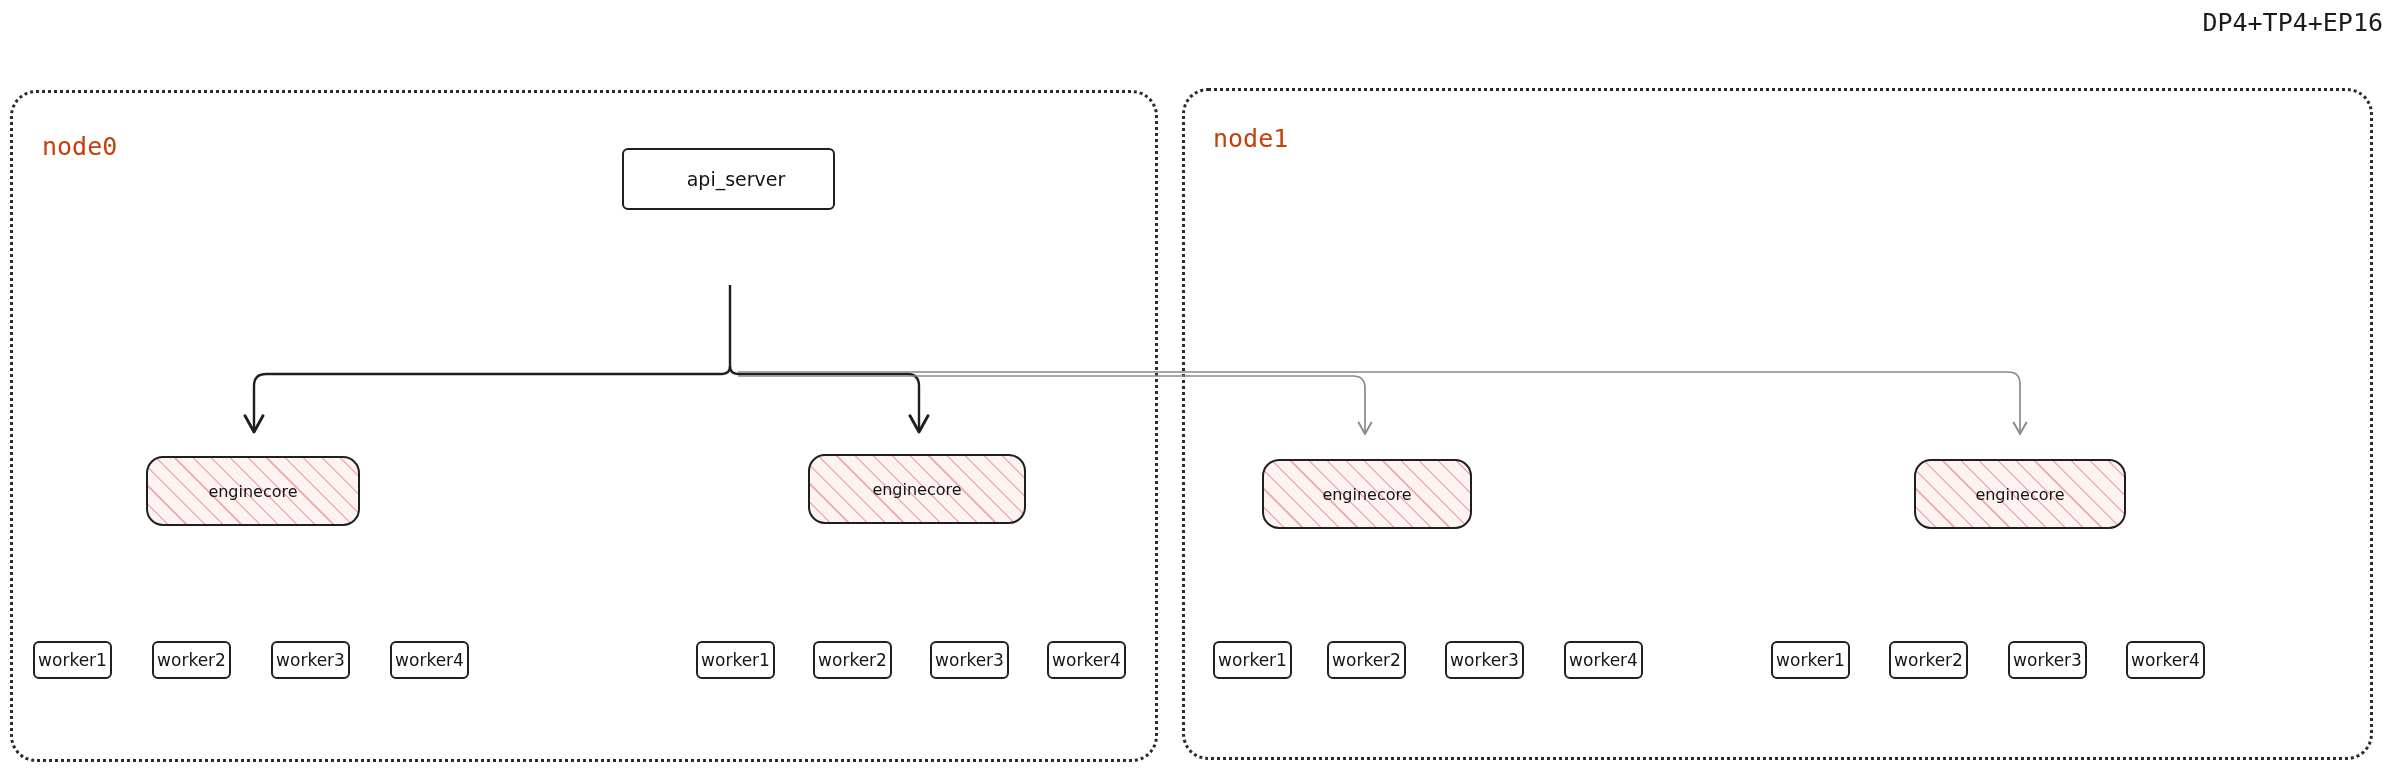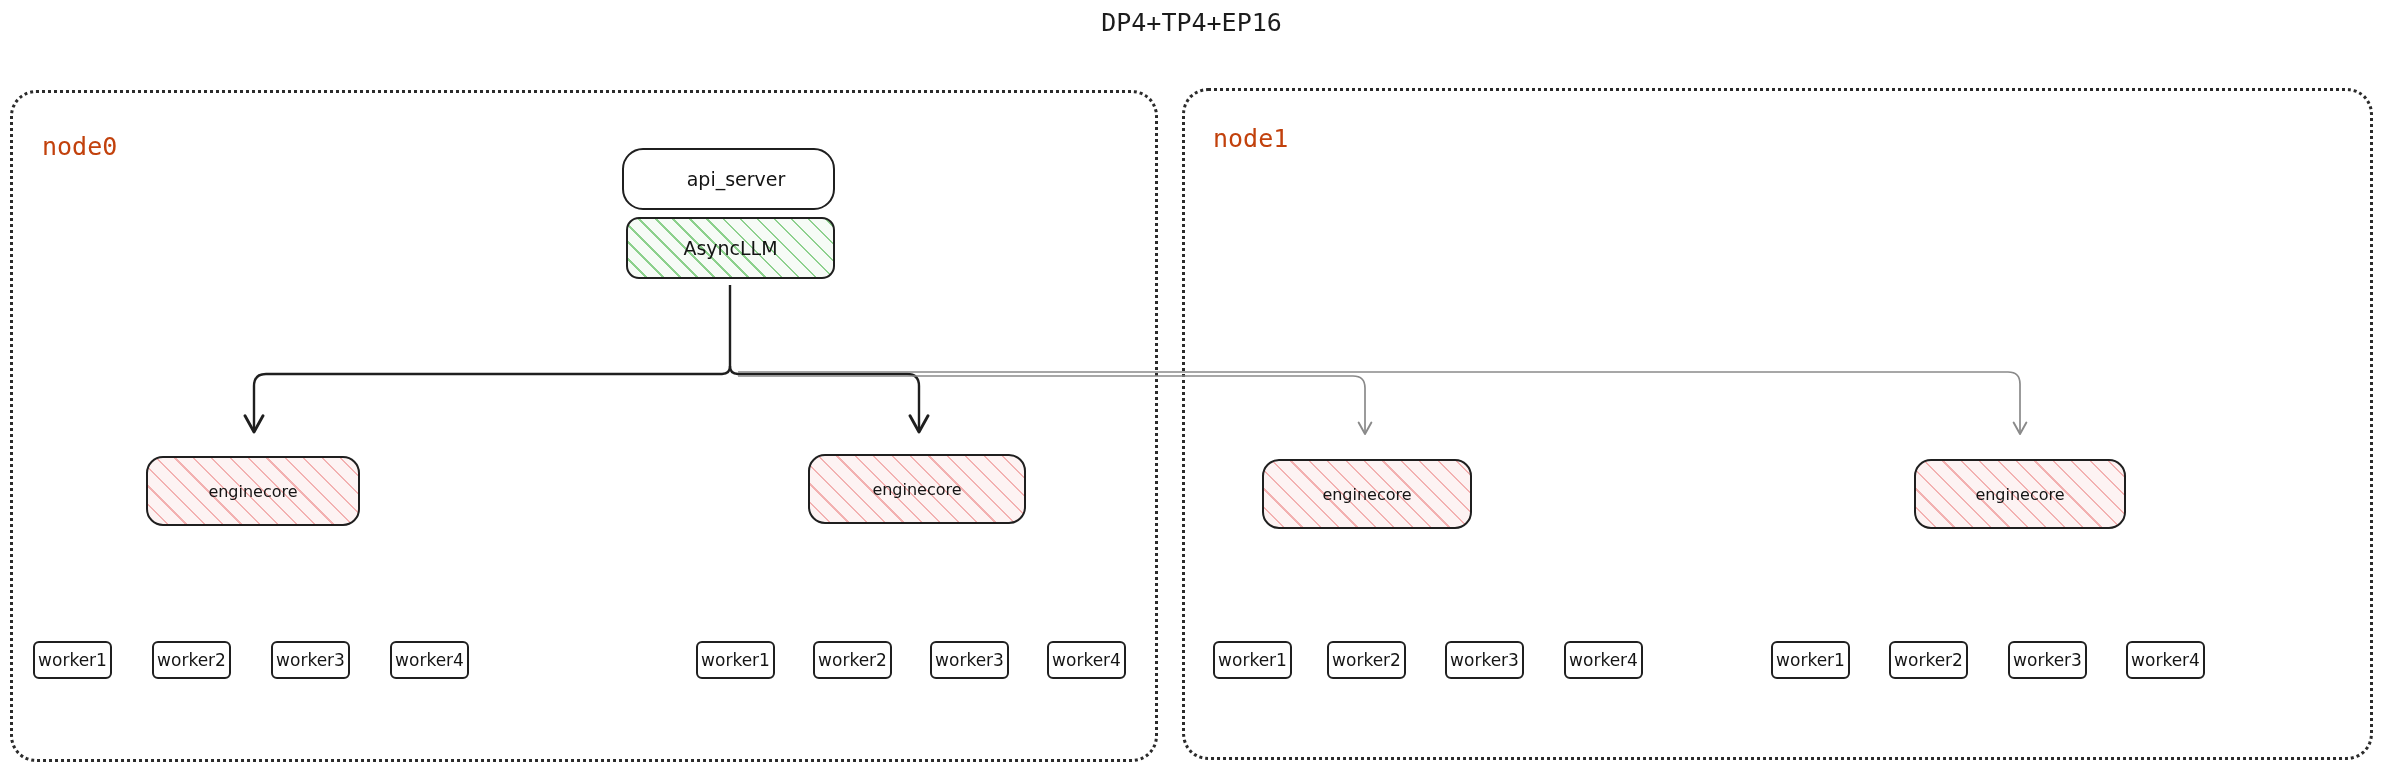--- a/index.html
+++ b/index.html
@@ -15,21 +15,21 @@
     width: 2383px;
     height: 773px;
     background: #ffffff;
     overflow: hidden;
   }
   #diagram-title {
     position: absolute;
     left: 0;
     top: 8px;
     width: 2383px;
-    text-align: center;
+    text-align: right;
     font-family: "DejaVu Sans Mono", monospace;
     font-size: 25px;
     color: #1c1c1c;
     letter-spacing: 0px;
   }
   .node-group {
     position: absolute;
     border: 3px dotted #2b2b2b;
     border-radius: 26px;
     box-sizing: border-box;
@@ -46,21 +46,21 @@
     position: absolute;
     box-sizing: border-box;
     display: flex;
     align-items: center;
     justify-content: center;
     color: #141414;
     background: #ffffff;
     border: 2.2px solid #1f1f1f;
   }
   .box-plain {
-    border-radius: 21px;
+    border-radius: 6px;
     font-size: 19px;
     padding-left: 15px;
   }
   .box-async {
     border-radius: 13px;
     font-size: 19px;
     background-color: #f6fbf6;
     background-image: repeating-linear-gradient(
       45deg,
       rgba(122, 201, 122, 0.85) 0px,
@@ -124,21 +124,20 @@
     <path d="M 722 374 L 266 374 Q 254 374 254 386 L 254 432" fill="none" stroke="#1f1f1f" stroke-width="2.4" marker-end="url(#arrow-dark)"></path>
 
     <path d="M 738 374 L 907 374 Q 919 374 919 386 L 919 432" fill="none" stroke="#1f1f1f" stroke-width="2.4" marker-end="url(#arrow-dark)"></path>
 
     <path d="M 738 376 L 1353 376 Q 1365 376 1365 388 L 1365 434" fill="none" stroke="#8a8a8a" stroke-width="1.7" marker-end="url(#arrow-light)"></path>
 
     <path d="M 738 372 L 2008 372 Q 2020 372 2020 384 L 2020 434" fill="none" stroke="#8a8a8a" stroke-width="1.7" marker-end="url(#arrow-light)"></path>
   </svg>
 
   <div class="box box-plain" style="left:622px; top:148px; width:213px; height:62px;">api_server</div>
-  <div class="box box-async" style="left:626px; top:217px; width:209px; height:62px;">AsyncLLM</div>
 
   <div class="box box-engine" style="left:146px; top:456px; width:214px; height:70px;">enginecore</div>
   <div class="box box-engine" style="left:808px; top:454px; width:218px; height:70px;">enginecore</div>
 
   <div class="box box-engine" style="left:1262px; top:459px; width:210px; height:70px;">enginecore</div>
   <div class="box box-engine" style="left:1914px; top:459px; width:212px; height:70px;">enginecore</div>
 
   <div class="box box-worker" style="left:33px; top:641px; width:79px; height:38px;">worker1</div>
   <div class="box box-worker" style="left:152px; top:641px; width:79px; height:38px;">worker2</div>
   <div class="box box-worker" style="left:271px; top:641px; width:79px; height:38px;">worker3</div>

